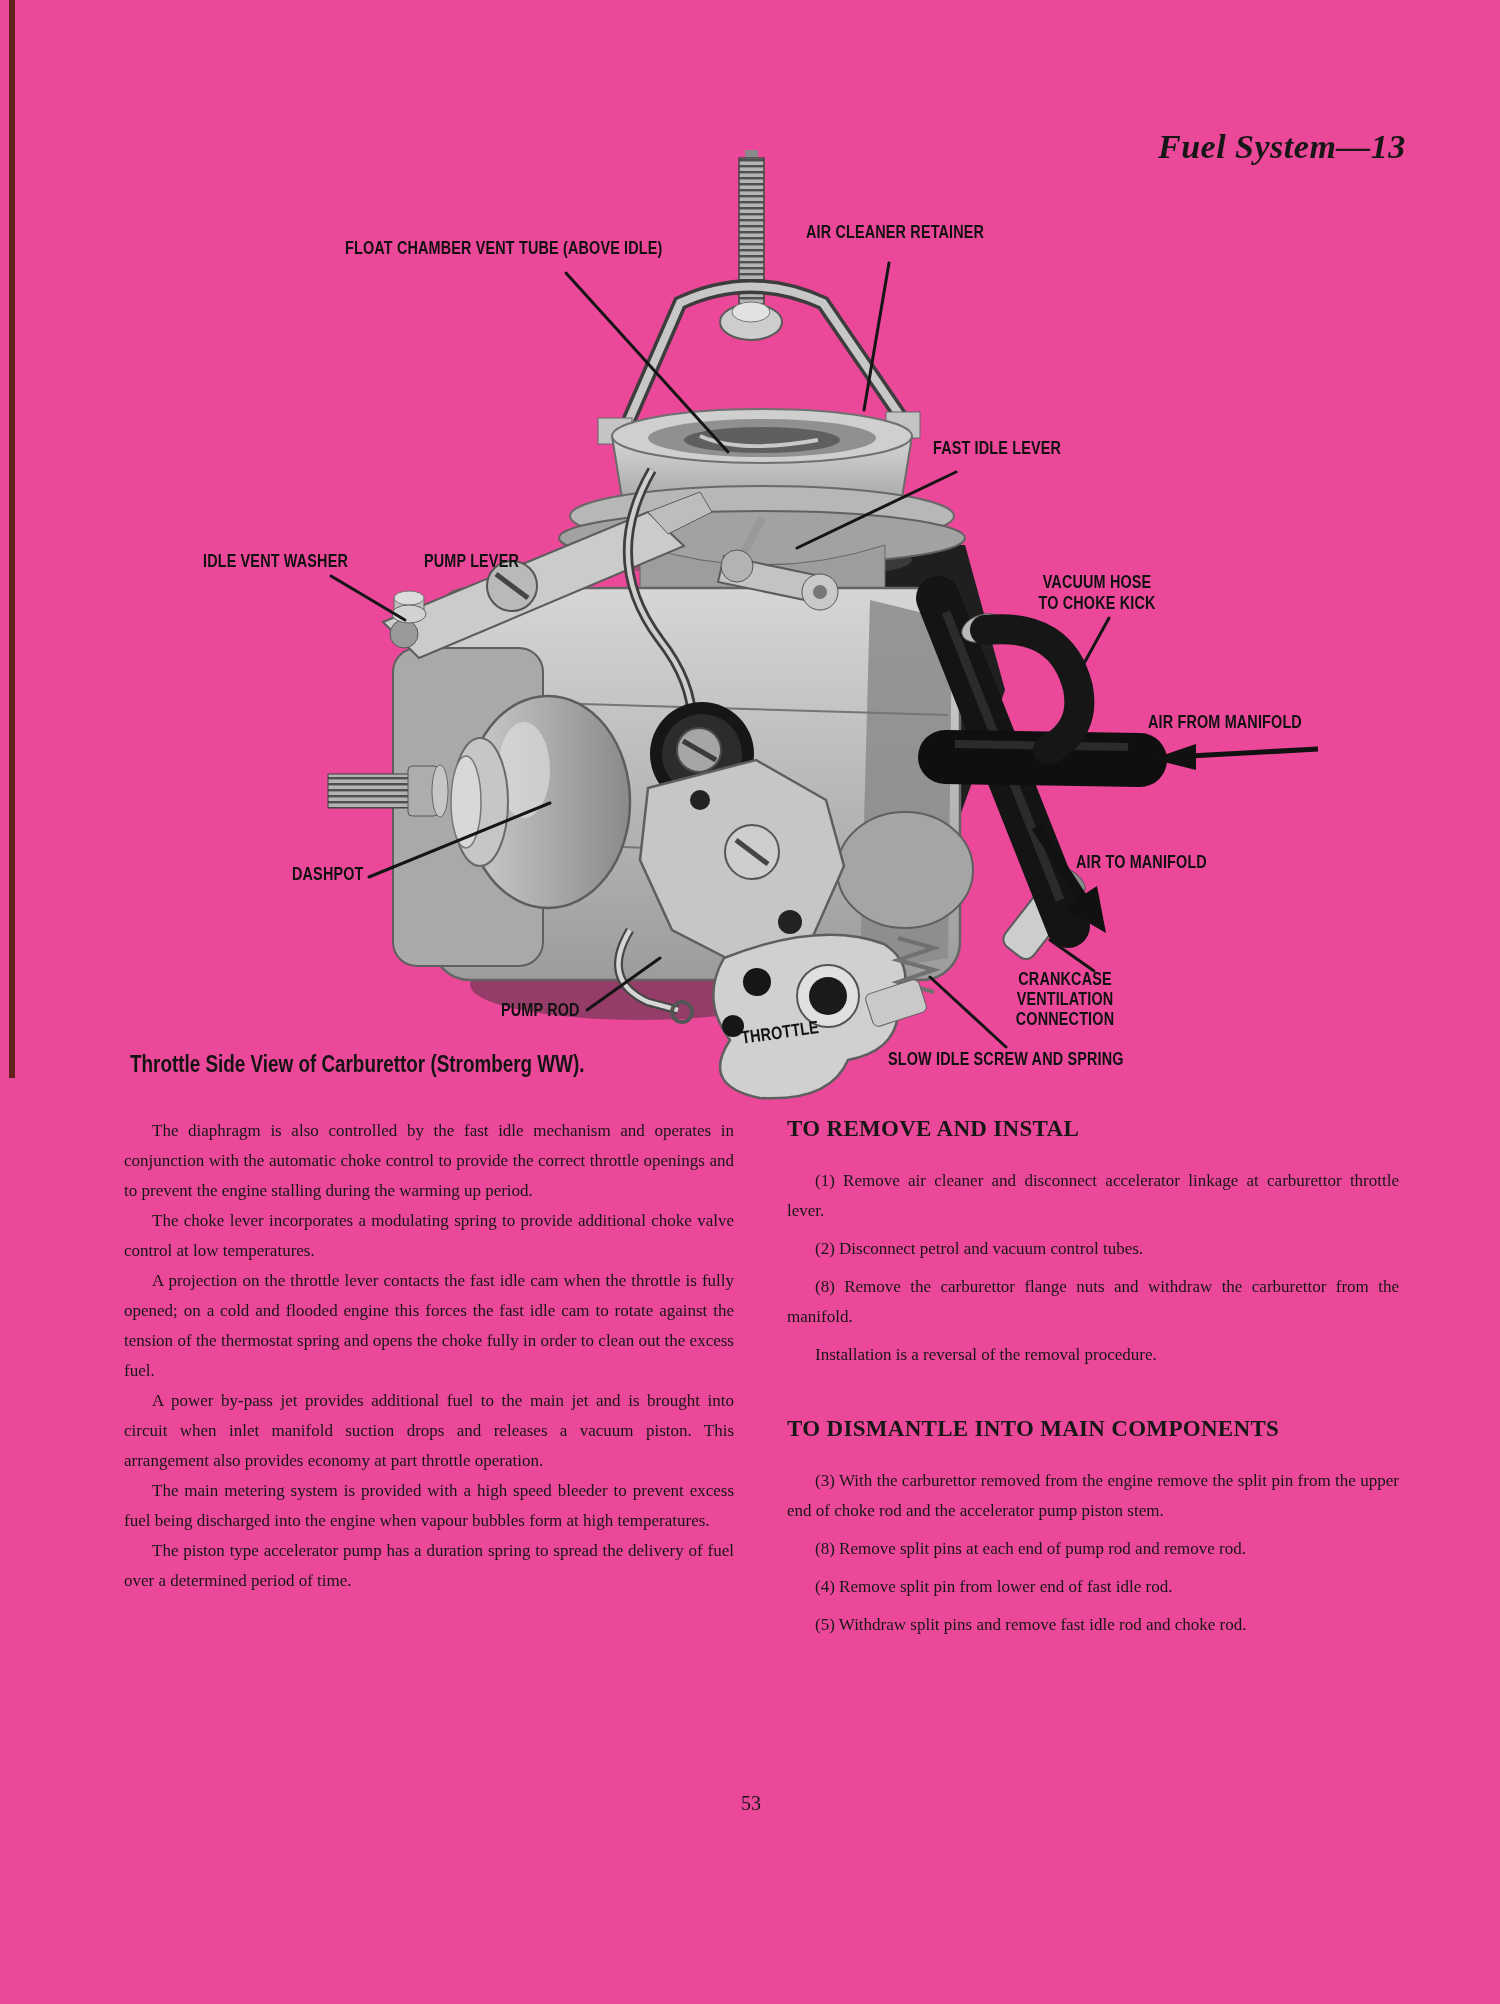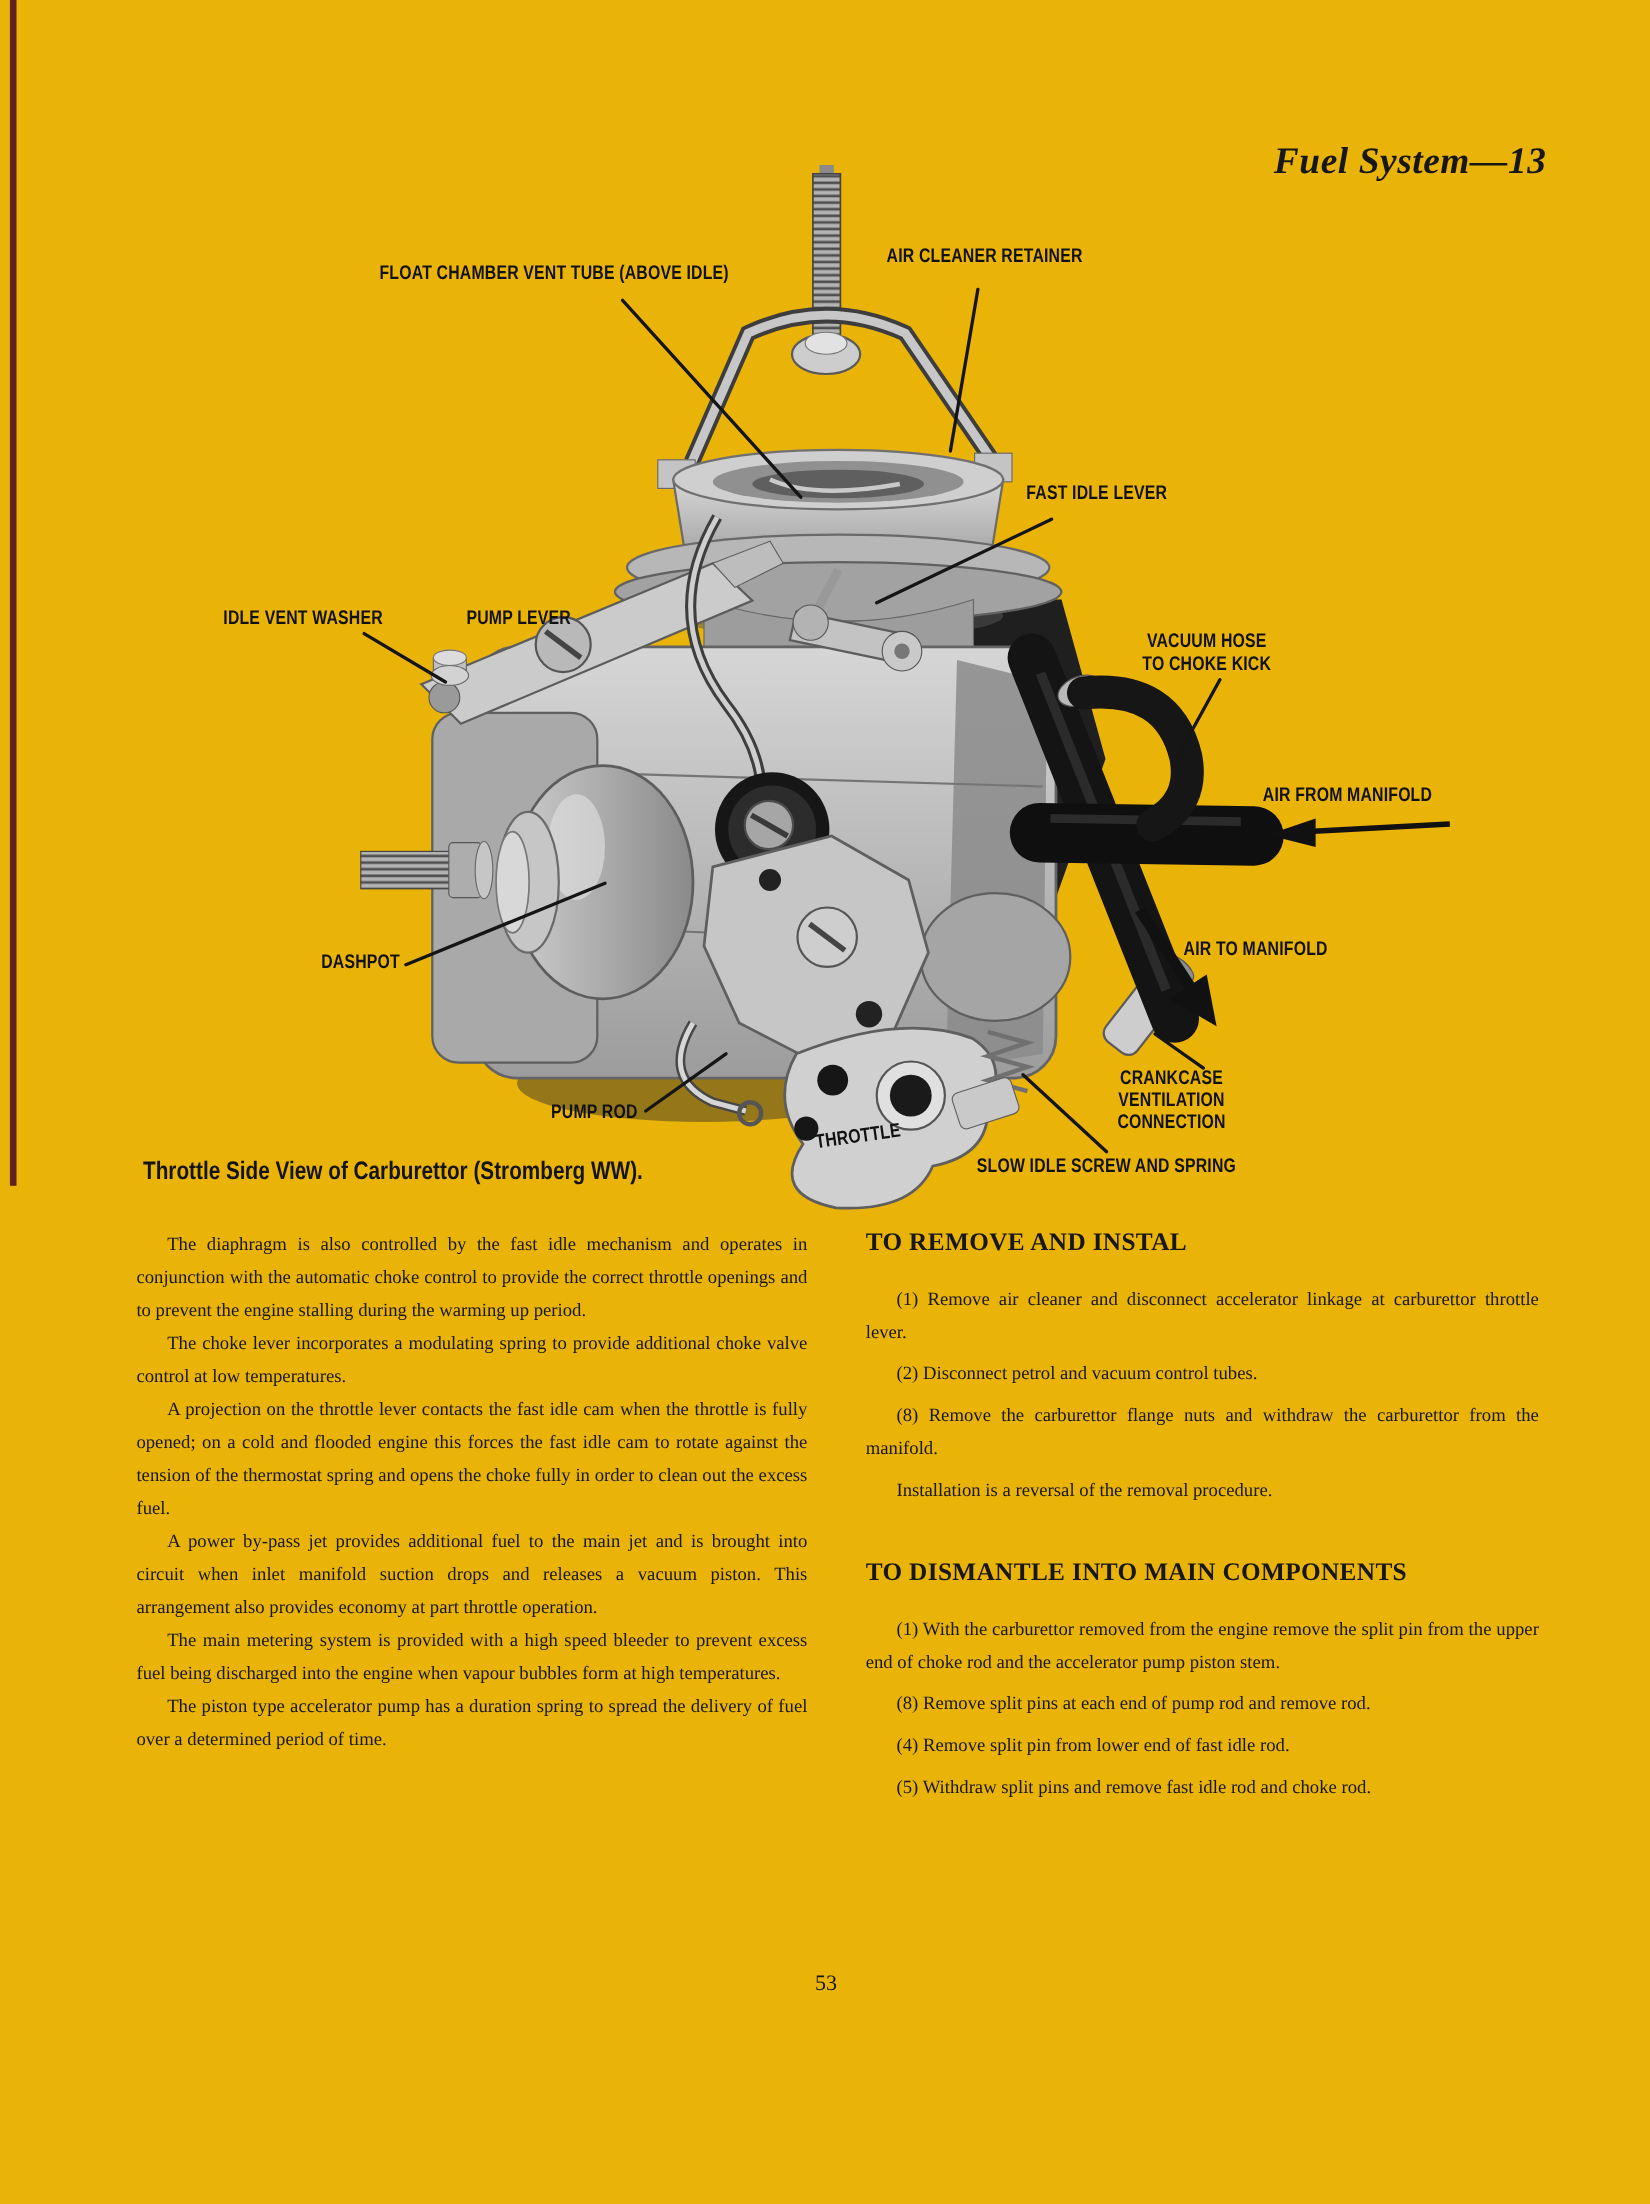--- a/index.html
+++ b/index.html
@@ -1,18 +1,18 @@
 <!DOCTYPE html>
 <html><head>
 <meta charset="utf-8">
 <style>
   html,body{margin:0;padding:0;background:#777;}
   .page{
     position:relative;width:1500px;height:2004px;margin:0 auto;
-    background:#eab308;overflow:hidden;
+    background:#ec4899;overflow:hidden;
     font-family:"Liberation Serif",serif;color:#171717;
   }
   .spine-line{position:absolute;left:9px;top:0;width:6px;height:1078px;background:#63211d;}
   .header-title{
     position:absolute;left:1158px;top:128px;
     font:bold italic 34px/1.1 "Liberation Serif",serif;letter-spacing:.5px;white-space:nowrap;
   }
   .art{position:absolute;left:0;top:0;width:1500px;height:1100px;}
   .dlabel{
     position:absolute;font:bold 18px/21px "Liberation Sans",sans-serif;
@@ -237,20 +237,20 @@
     <p>The piston type accelerator pump has a duration spring to spread the delivery of fuel over a determined period of time.</p>
   </div>
 
   <div class="col col-right">
     <h3 class="sec-heading">TO REMOVE AND INSTAL</h3>
     <p>(1) Remove air cleaner and disconnect accelerator linkage at carburettor throttle lever.</p>
     <p>(2) Disconnect petrol and vacuum control tubes.</p>
     <p>(8) Remove the carburettor flange nuts and withdraw the carburettor from the manifold.</p>
     <p>Installation is a reversal of the removal procedure.</p>
     <h3 class="sec-heading second">TO DISMANTLE INTO MAIN COMPONENTS</h3>
-    <p>(1) With the carburettor removed from the engine remove the split pin from the upper end of choke rod and the accelerator pump piston stem.</p>
+    <p>(3) With the carburettor removed from the engine remove the split pin from the upper end of choke rod and the accelerator pump piston stem.</p>
     <p>(8) Remove split pins at each end of pump rod and remove rod.</p>
     <p>(4) Remove split pin from lower end of fast idle rod.</p>
     <p>(5) Withdraw split pins and remove fast idle rod and choke rod.</p>
   </div>
 
   <div class="page-number">53</div>
 </div>
 
 </body></html>

